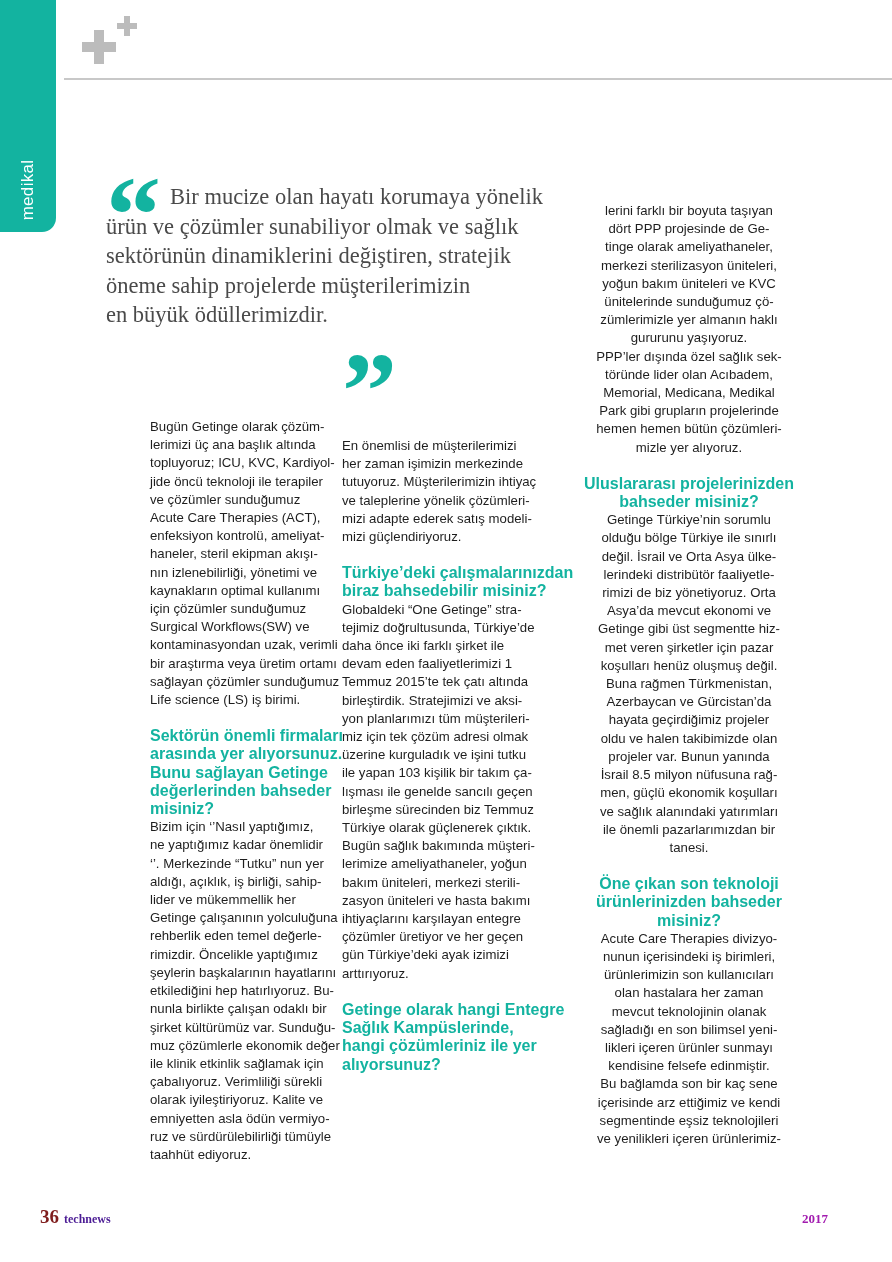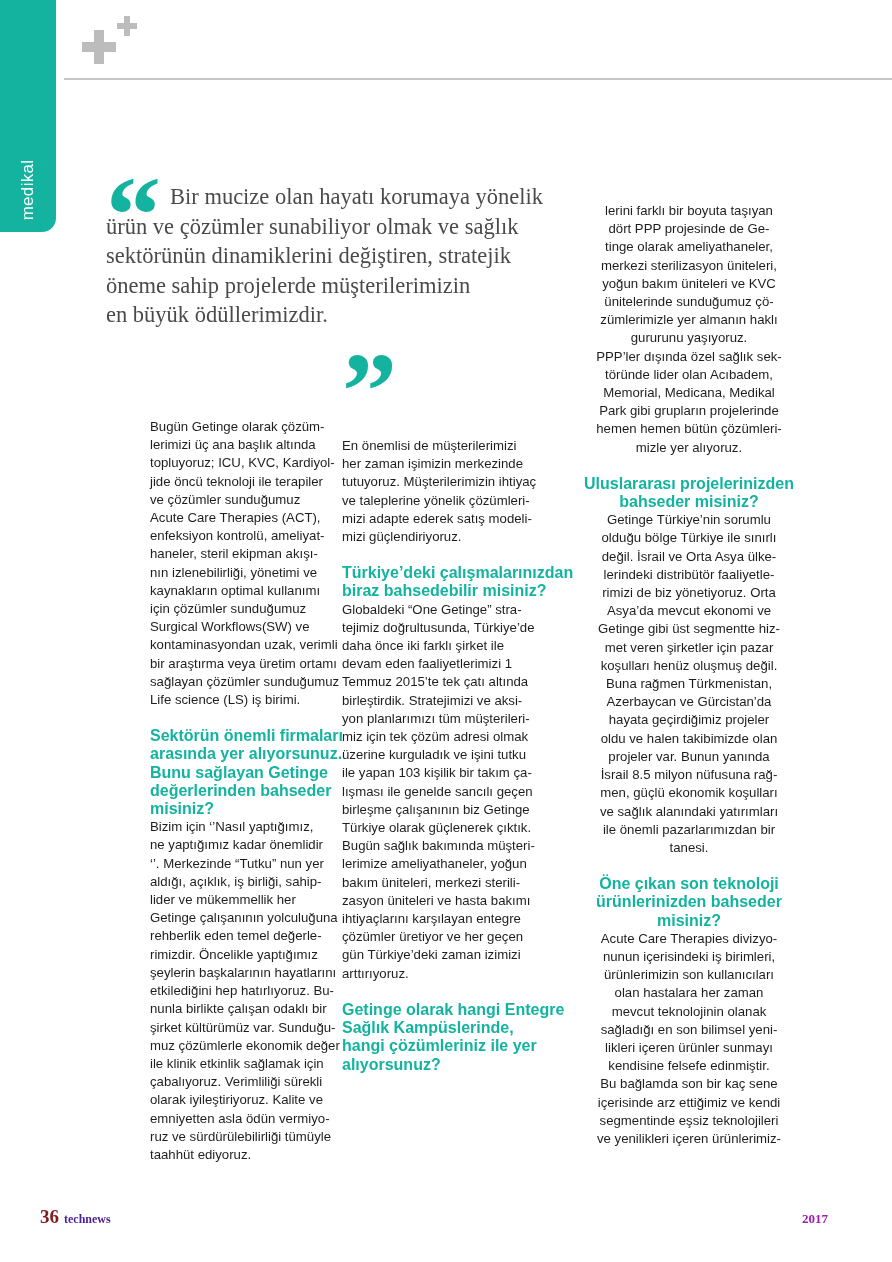--- a/index.html
+++ b/index.html
@@ -125,29 +125,29 @@
     <span class="ln">tejimiz doğrultusunda, Türkiye’de</span>
     <span class="ln">daha önce iki farklı şirket ile</span>
     <span class="ln">devam eden faaliyetlerimizi 1</span>
     <span class="ln">Temmuz 2015’te tek çatı altında</span>
     <span class="ln">birleştirdik. Stratejimizi ve aksi-</span>
     <span class="ln">yon planlarımızı tüm müşterileri-</span>
     <span class="ln">miz için tek çözüm adresi olmak</span>
     <span class="ln">üzerine kurguladık ve işini tutku</span>
     <span class="ln">ile yapan 103 kişilik bir takım ça-</span>
     <span class="ln">lışması ile genelde sancılı geçen</span>
-    <span class="ln">birleşme çalışanının biz Getinge</span>
+    <span class="ln">birleşme sürecinden biz Temmuz</span>
     <span class="ln">Türkiye olarak güçlenerek çıktık.</span>
     <span class="ln">Bugün sağlık bakımında müşteri-</span>
     <span class="ln">lerimize ameliyathaneler, yoğun</span>
     <span class="ln">bakım üniteleri, merkezi sterili-</span>
     <span class="ln">zasyon üniteleri ve hasta bakımı</span>
     <span class="ln">ihtiyaçlarını karşılayan entegre</span>
     <span class="ln">çözümler üretiyor ve her geçen</span>
-    <span class="ln">gün Türkiye’deki zaman izimizi</span>
+    <span class="ln">gün Türkiye’deki ayak izimizi</span>
     <span class="ln">arttırıyoruz.</span>
   </p>
   <div class="gap"></div>
   <h3>
     <span class="ln">Getinge olarak hangi Entegre</span>
     <span class="ln">Sağlık Kampüslerinde,</span>
     <span class="ln">hangi çözümleriniz ile yer</span>
     <span class="ln">alıyorsunuz?</span>
   </h3>
 </div>

